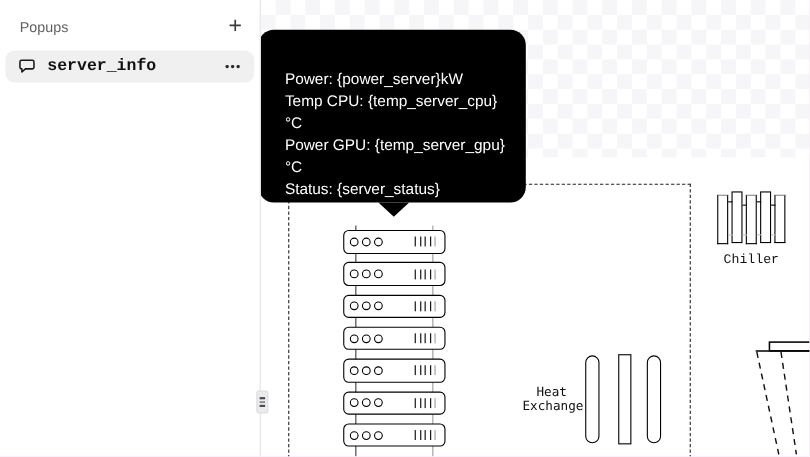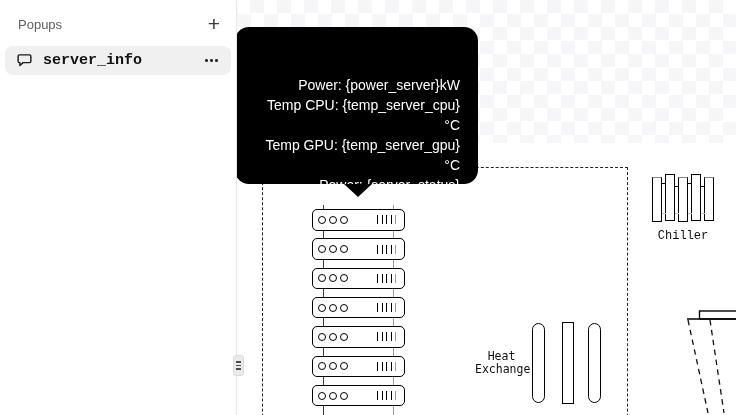--- a/index.html
+++ b/index.html
@@ -42,21 +42,21 @@
 
   
   .dashed-region { position:absolute; left:25px; top:167px; width:366px; height:300px;
                    border:1.5px dashed #222; border-bottom:none; }
 
   
   .tooltip { position:absolute; left:-2px; top:27px; width:243px; height:157px;
              background:#000; border-radius:14px; color:#fff;
              padding:21px 18px 0 24px; z-index:4; }
   .tooltip-title { font-size:15.5px; font-weight:700; letter-spacing:.2px; }
-  .tooltip-body { margin-top:27px; font-size:14px; line-height:20px;text-align:right; }
+  .tooltip-body { margin-top:13px; font-size:14px; line-height:20px; }
   .tooltip-tail { position:absolute; top:157px; left:109px; width:0; height:0;
                   border-left:14px solid transparent; border-right:14px solid transparent;
                   border-top:13px solid #000; }
 
   
   .rail { position:absolute; width:0; top:205px; height:210px; }
   .rail.left  { left:86px;  border-left:1.5px solid #3a3a3a; }
   .rail.right { left:156px; border-left:1.5px solid #9a9a9a; }
   .unit { position:absolute; left:75px; width:93px; height:21.5px; background:#fff;
           border:1.5px solid #000; border-radius:5px; display:flex; align-items:center; }
@@ -265,20 +265,20 @@
       <rect x="19.5" y="6" width="42" height="8" fill="#fff" stroke="#000" stroke-width="1.4"></rect>
       <line x1="7" y1="14" x2="60" y2="14" stroke="#000" stroke-width="1.4"></line>
       <line x1="8" y1="15" x2="28" y2="108" stroke="#111" stroke-width="1.3" stroke-dasharray="5.5 4.5"></line>
       <line x1="30" y1="15" x2="44" y2="108" stroke="#111" stroke-width="1.3" stroke-dasharray="5.5 4.5"></line>
     </svg>
 
     <div class="tooltip">
       <div class="tooltip-body">
         <div>Power: {power_server}kW</div>
         <div>Temp CPU: {temp_server_cpu}°C</div>
-        <div>Temp GPU: {temp_server_gpu}°C</div>
-        <div>Power: {server_status}</div>
+        <div>Power GPU: {temp_server_gpu}°C</div>
+        <div>Status: {server_status}</div>
       </div>
       <div class="tooltip-tail"></div>
     </div>
 
   </div>
 </div>
 
 </body></html>

